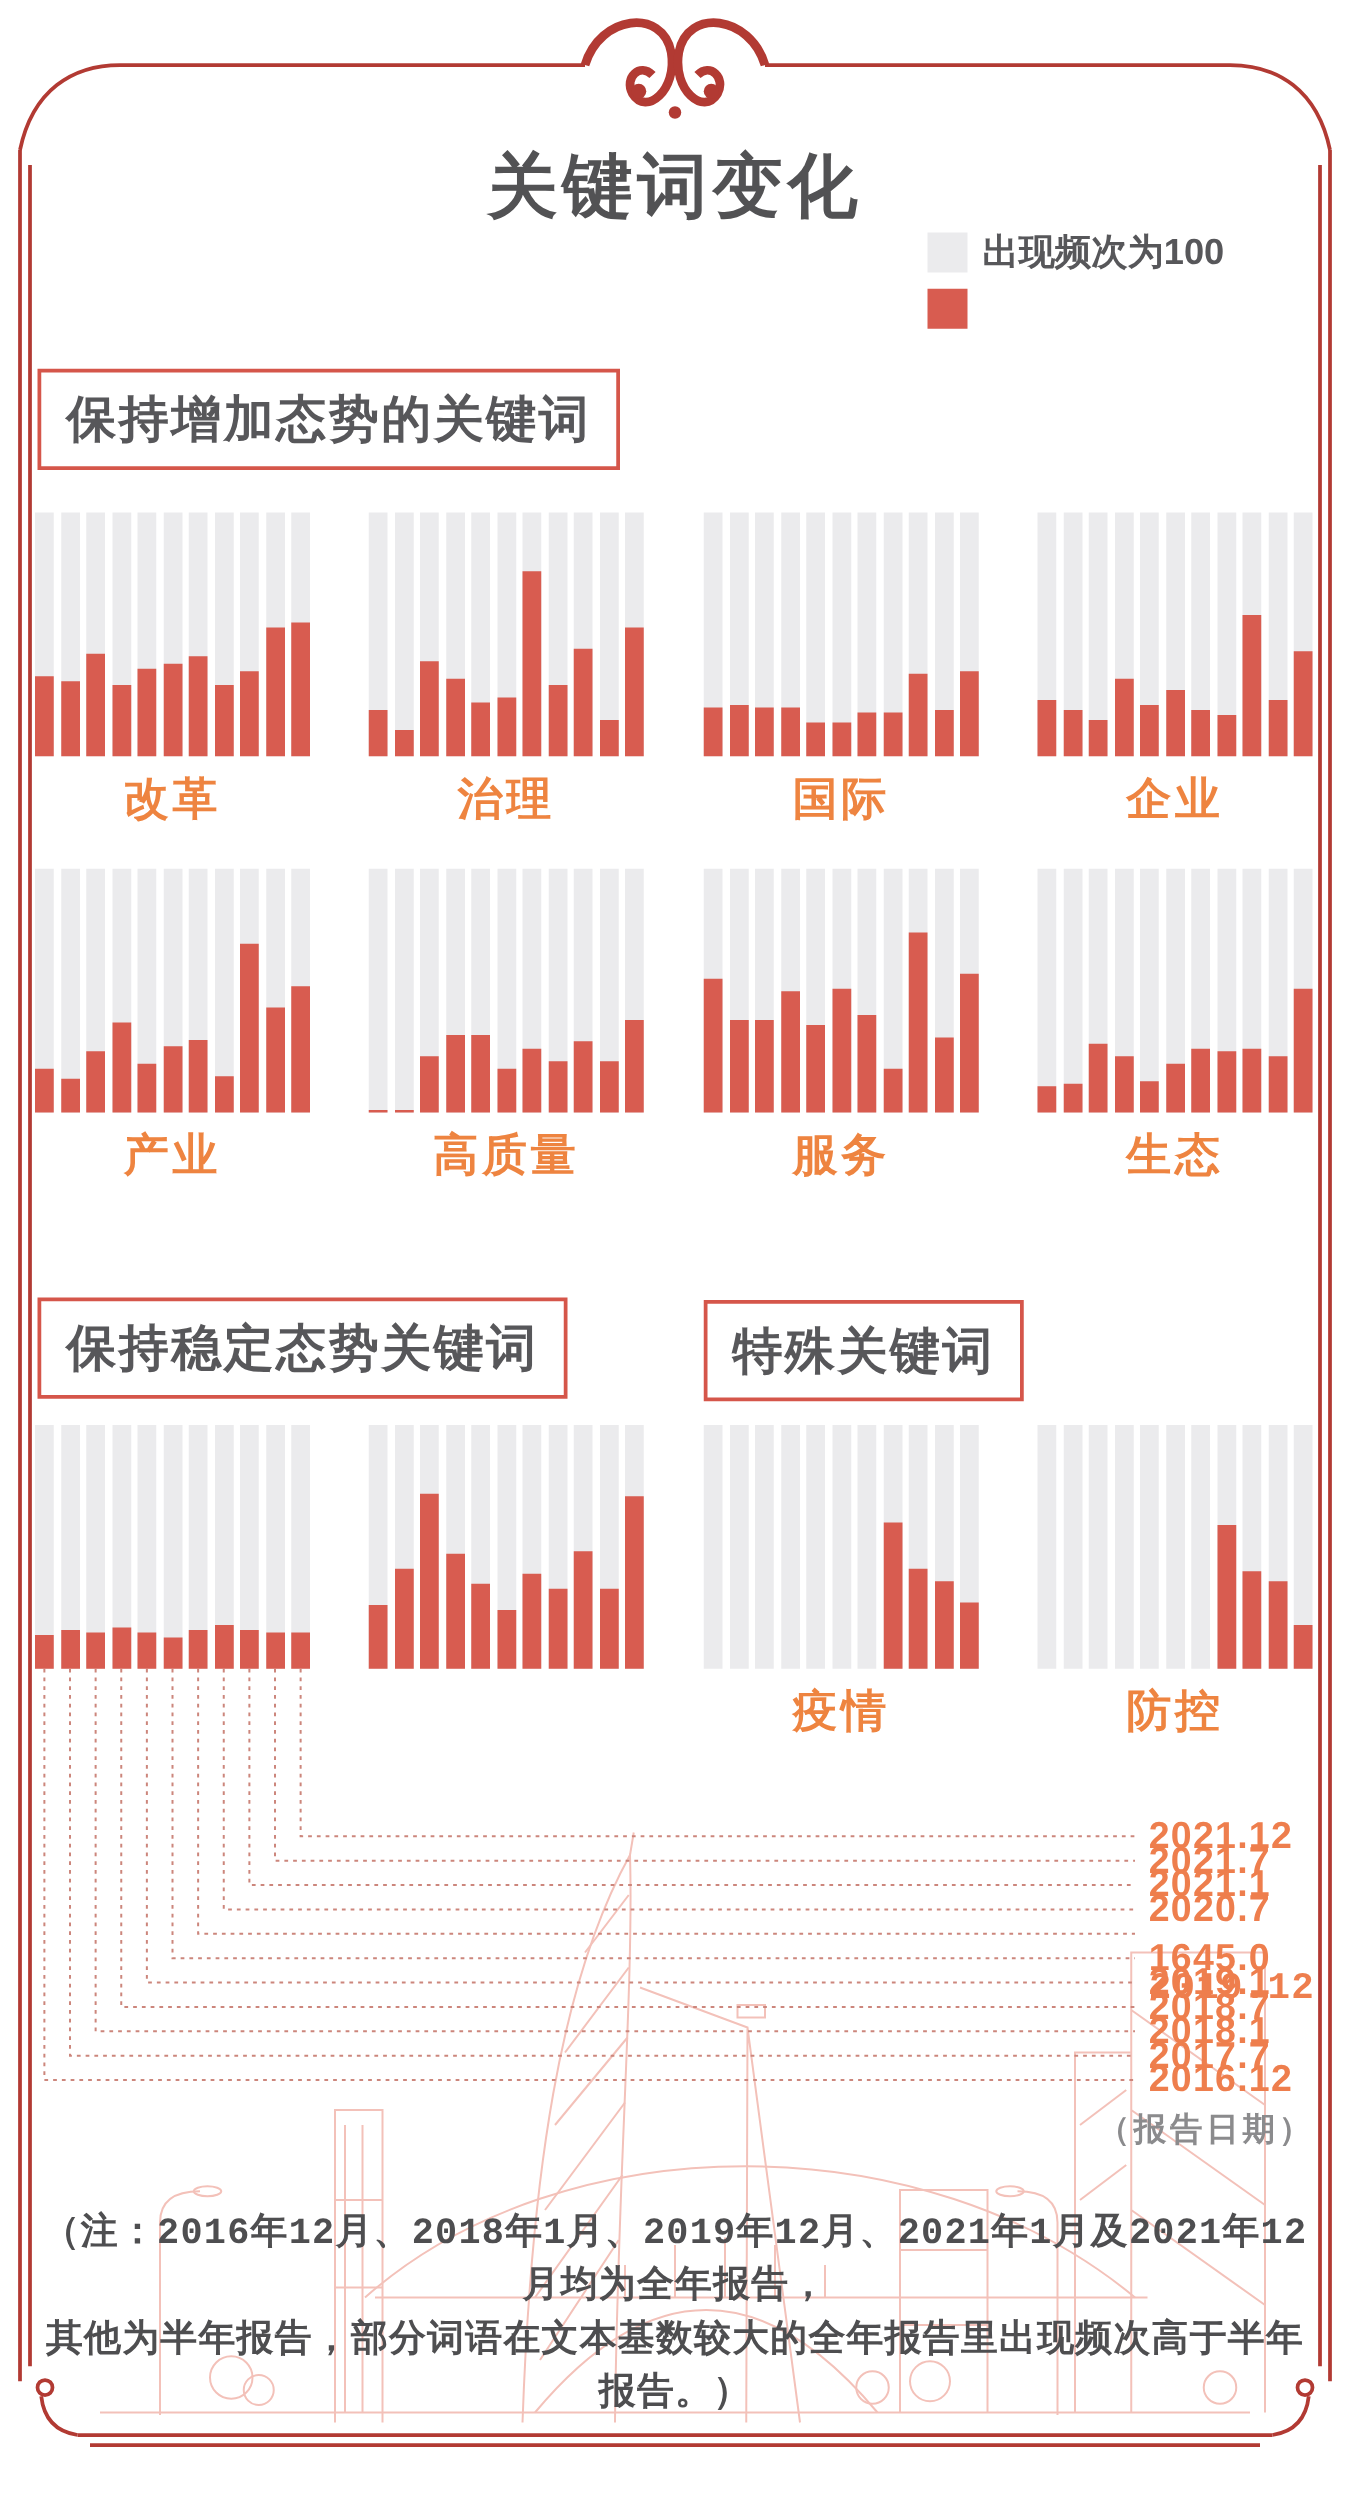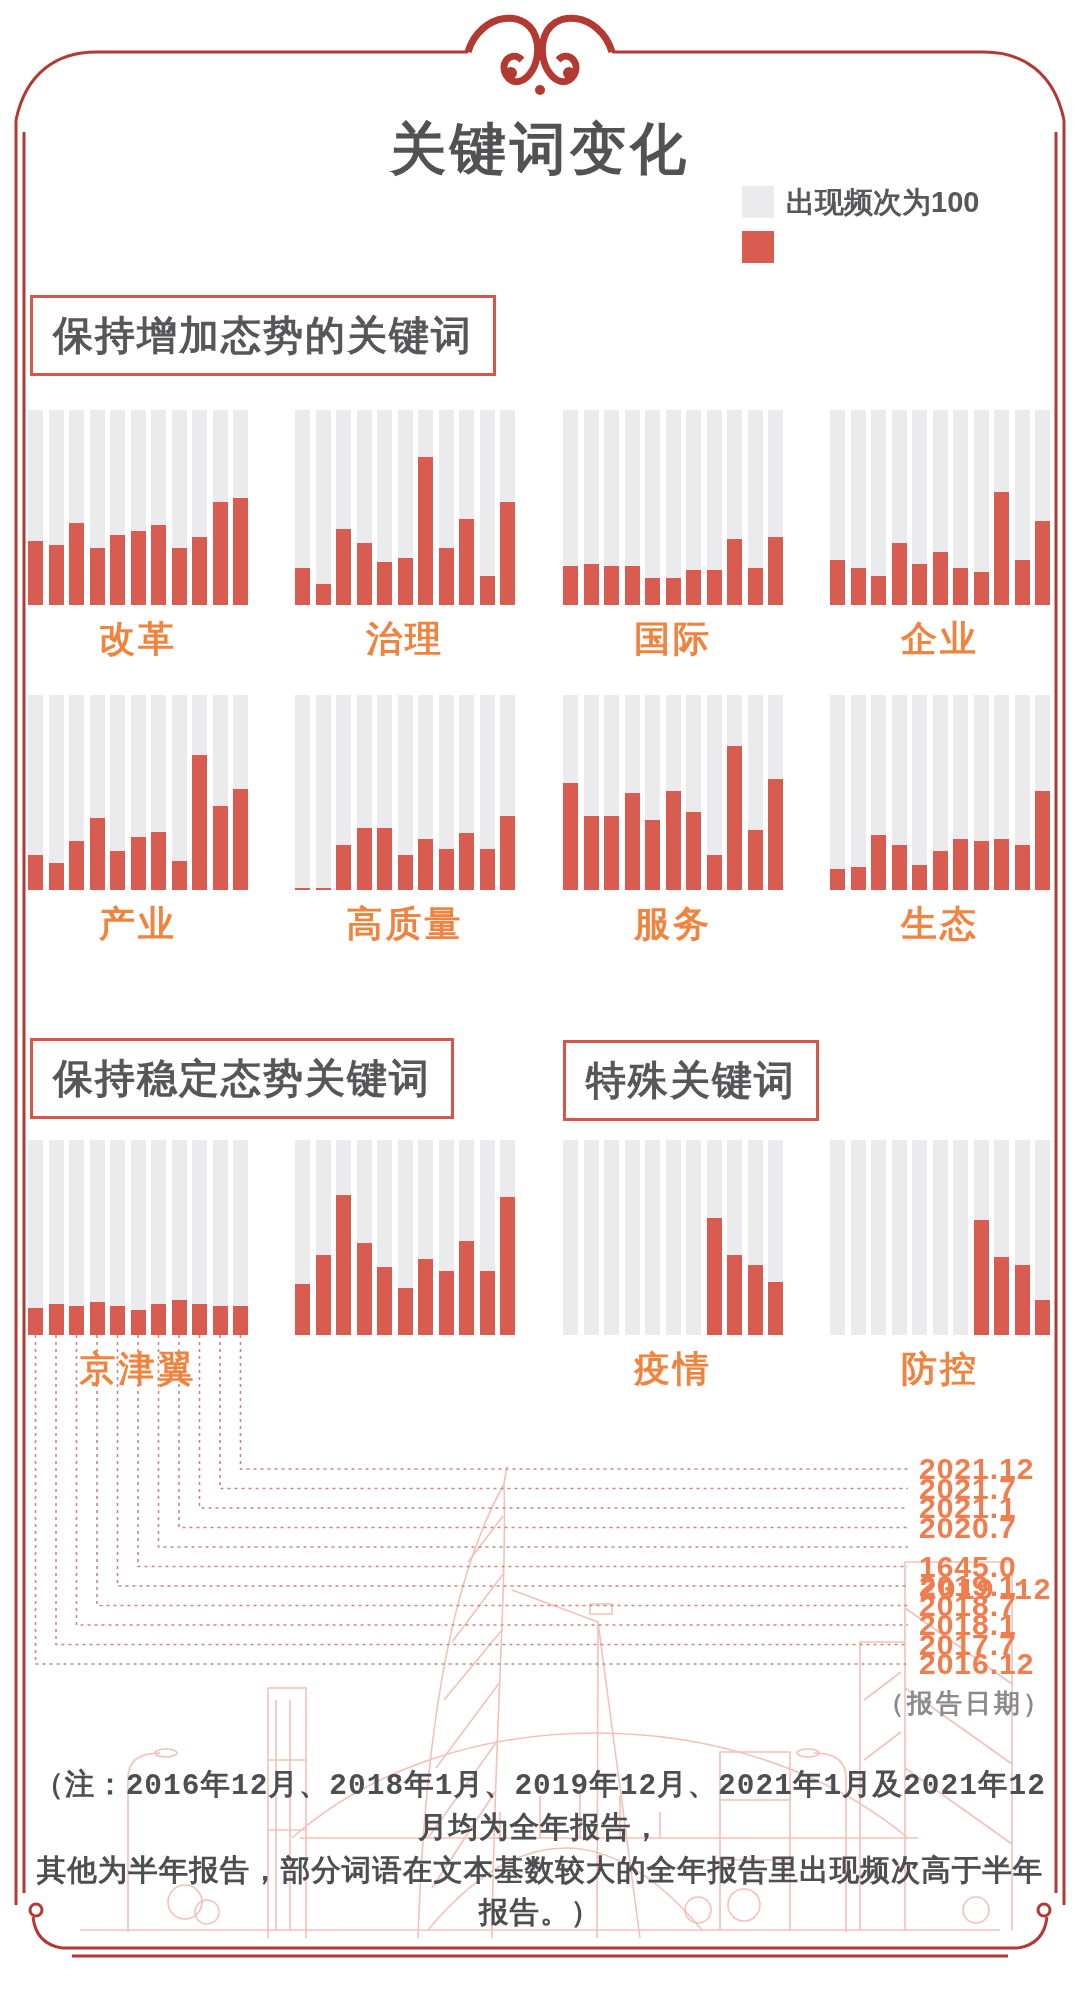--- a/index.html
+++ b/index.html
@@ -462,21 +462,20 @@
       <div class="bar">
         <div class="fill" style="height: 16%;"></div>
       </div>
       <div class="bar">
         <div class="fill" style="height: 15%;"></div>
       </div>
       <div class="bar">
         <div class="fill" style="height: 15%;"></div>
       </div>
     </div>
-  <div class="chart-label">京津翼</div>
 </div>
 <div class="chart-wrap" style="left: 295px; top: 1140px;">
   <div class="chart">
       <div class="bar">
         <div class="fill" style="height: 26%;"></div>
       </div>
       <div class="bar">
         <div class="fill" style="height: 41%;"></div>
       </div>
       <div class="bar">

